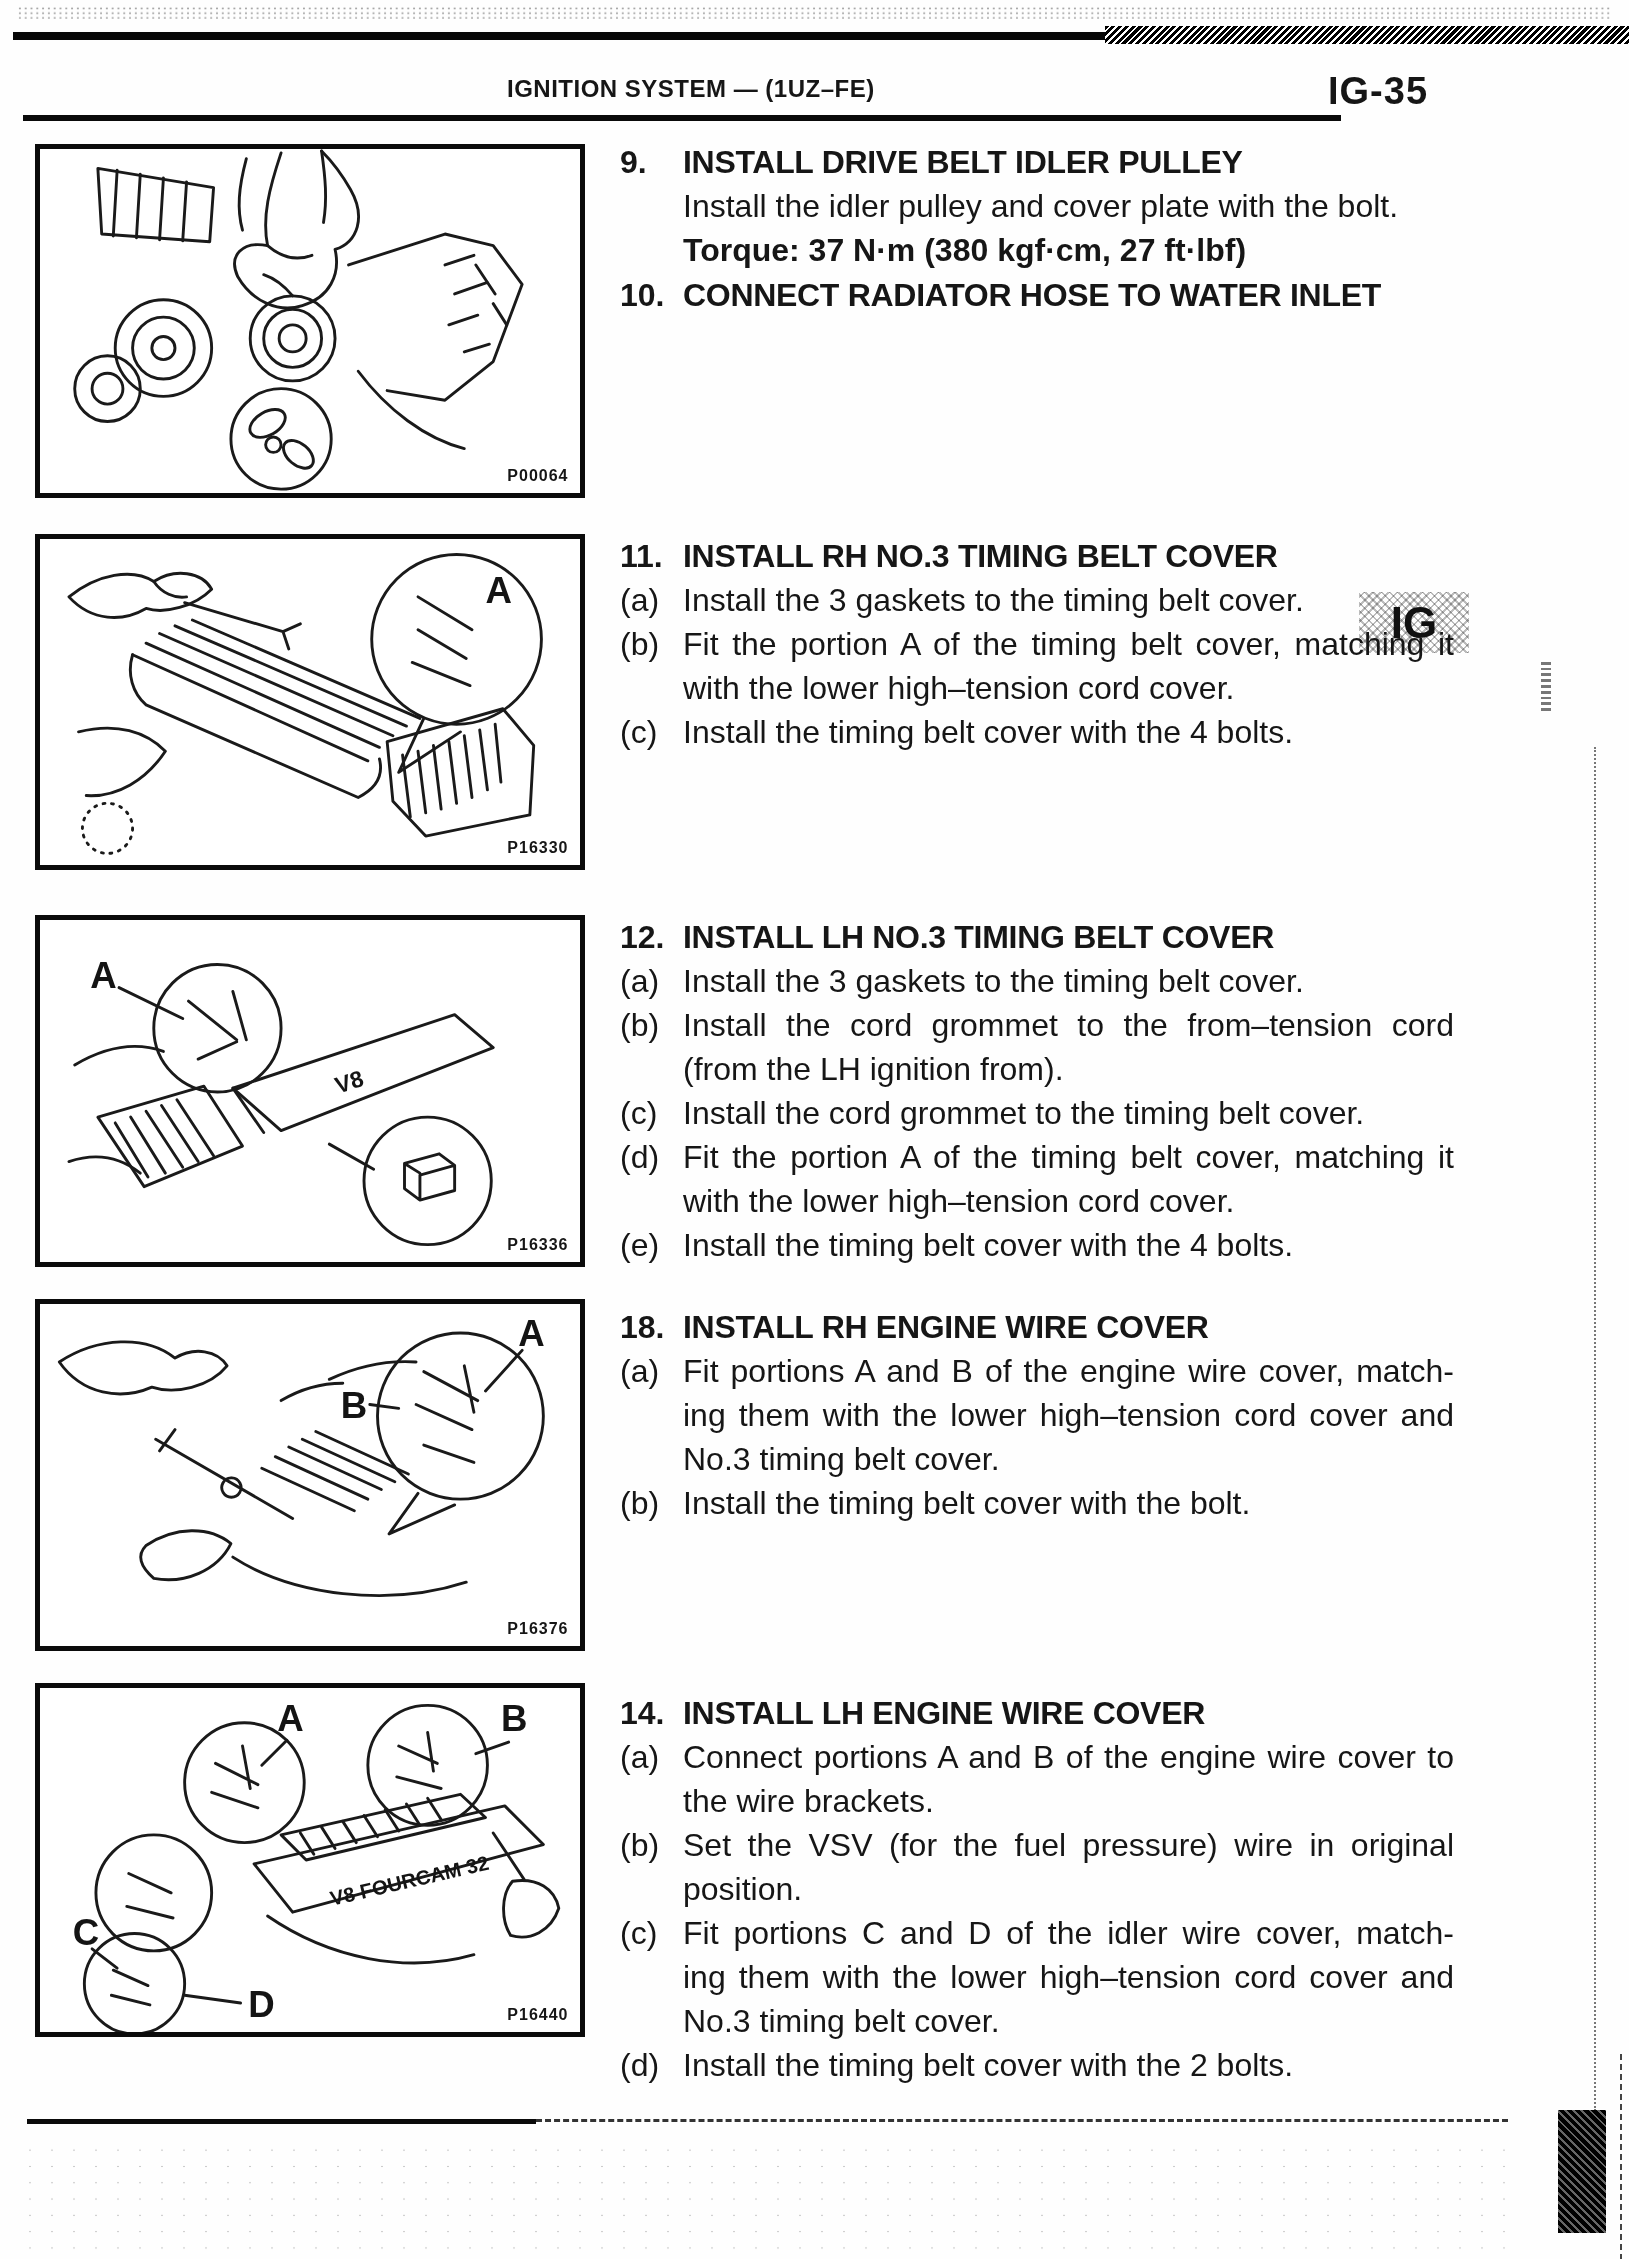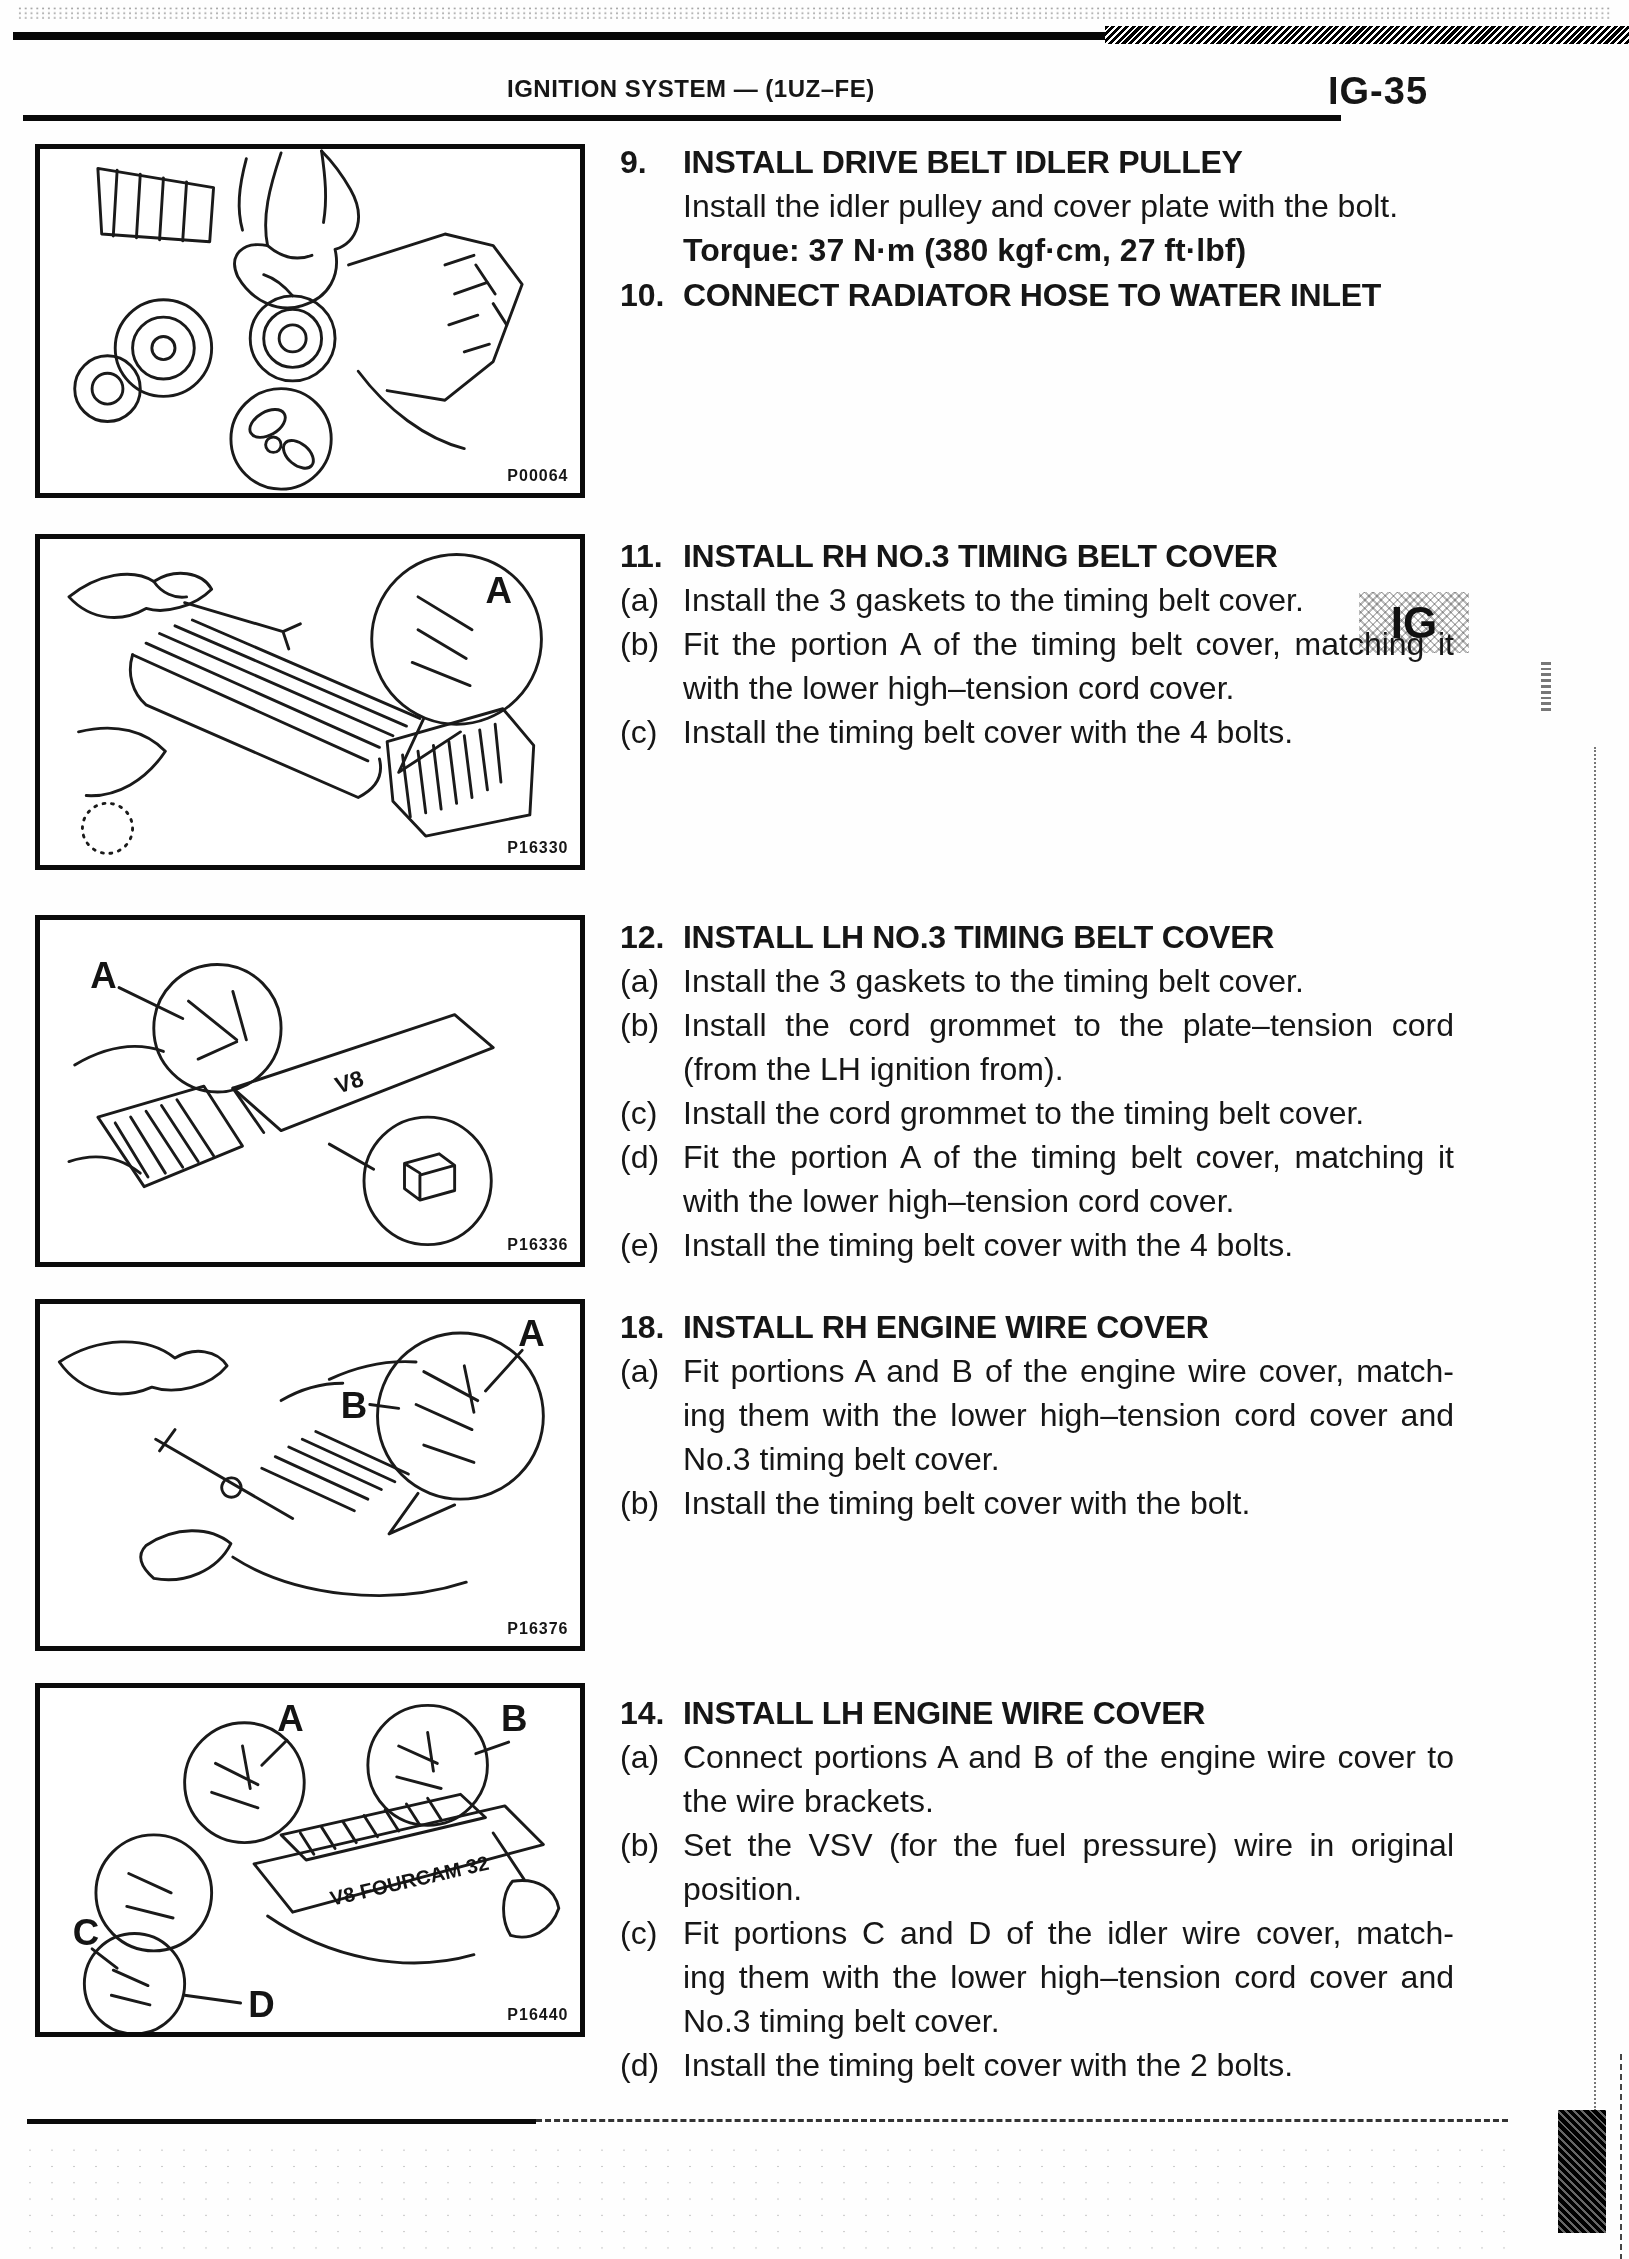--- a/index.html
+++ b/index.html
@@ -246,21 +246,21 @@
     </div>
     <div class="sub">
       <span class="slabel">(a)</span>
       <div class="slines">
           <div>Install the 3 gaskets to the timing belt cover.</div>
         </div>
     </div>
     <div class="sub">
       <span class="slabel">(b)</span>
       <div class="slines">
-        <div class="jl">Install the cord grommet to the plate–tension cord</div>
+        <div class="jl">Install the cord grommet to the from–tension cord</div>
         <div>(from the LH ignition from).</div>
       </div>
     </div>
     <div class="sub">
       <span class="slabel">(c)</span>
       <div class="slines">
           <div>Install the cord grommet to the timing belt cover.</div>
         </div>
     </div>
     <div class="sub">

